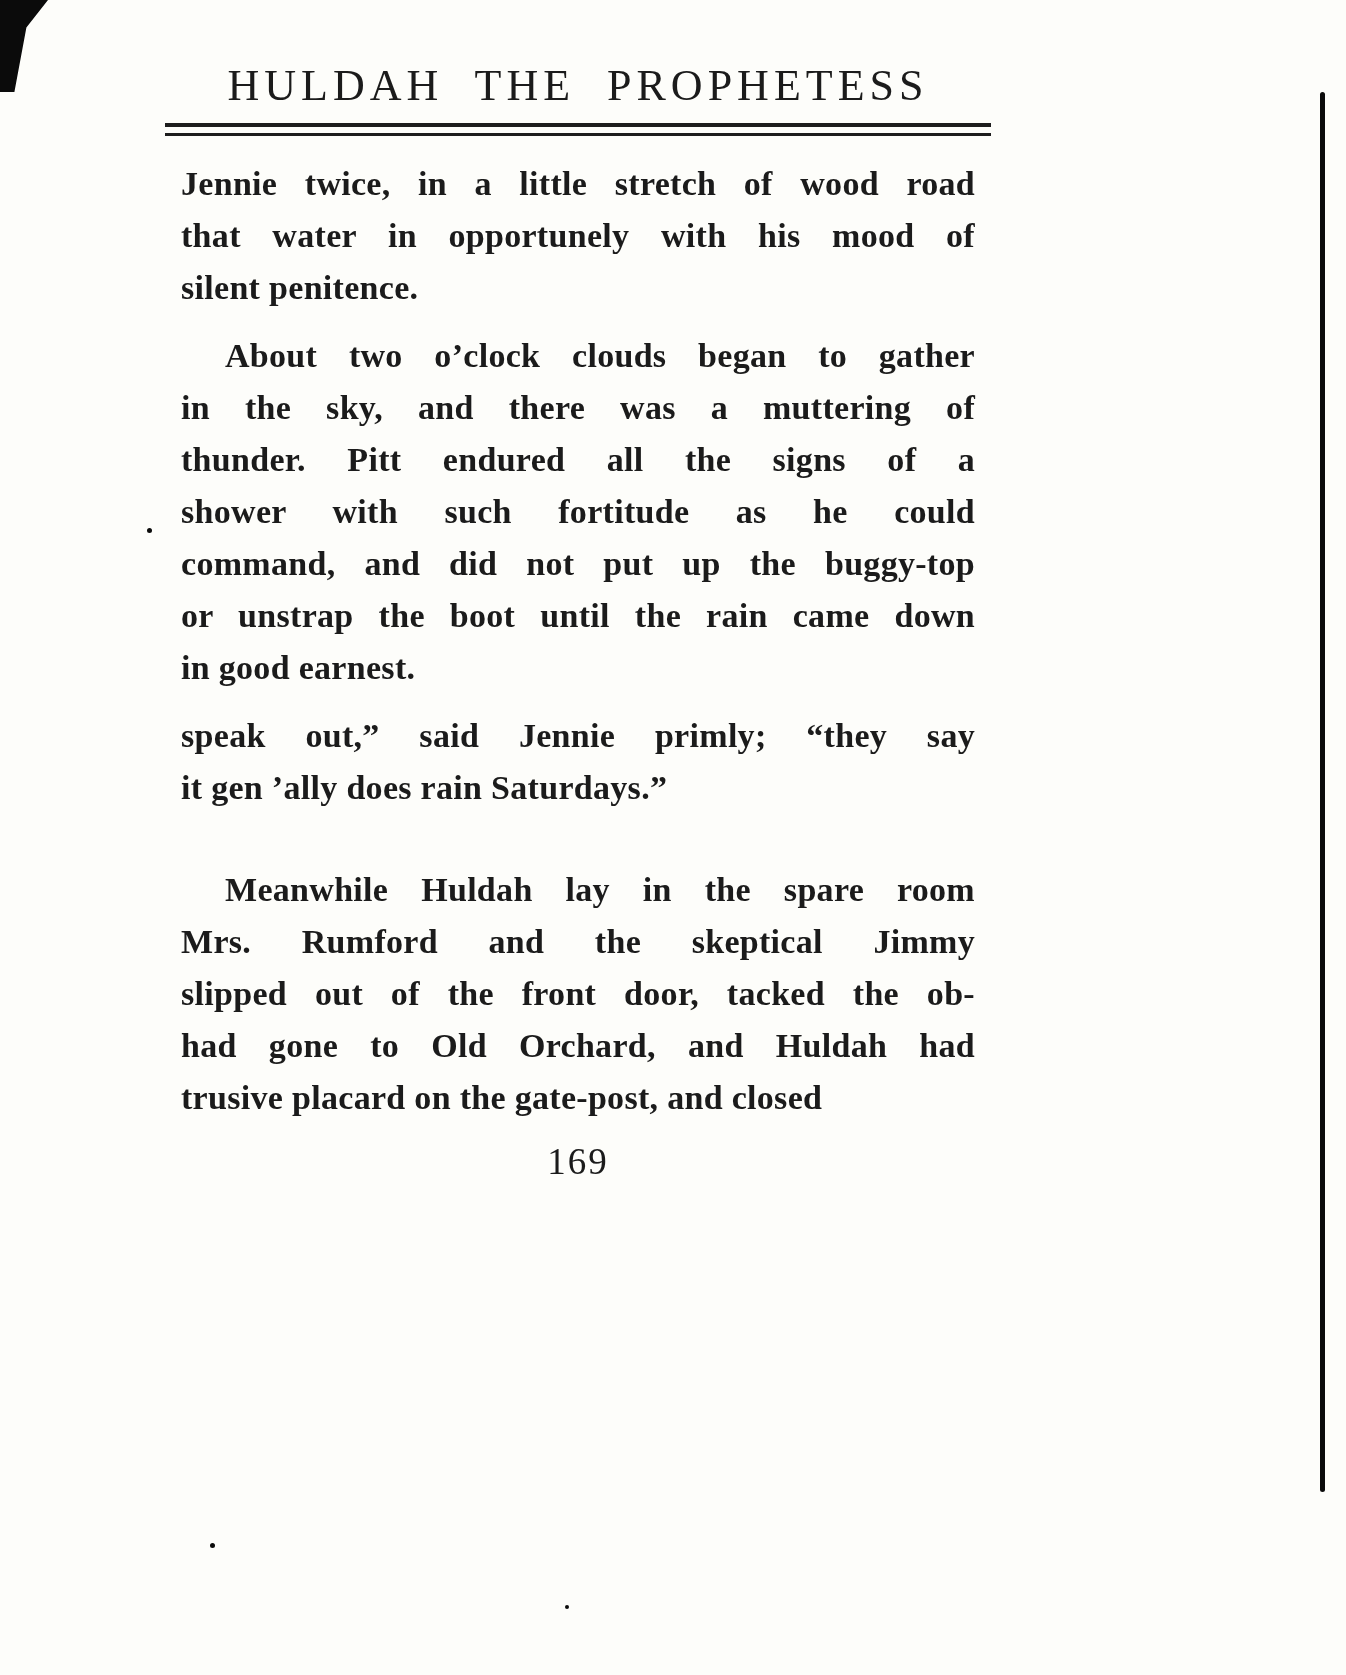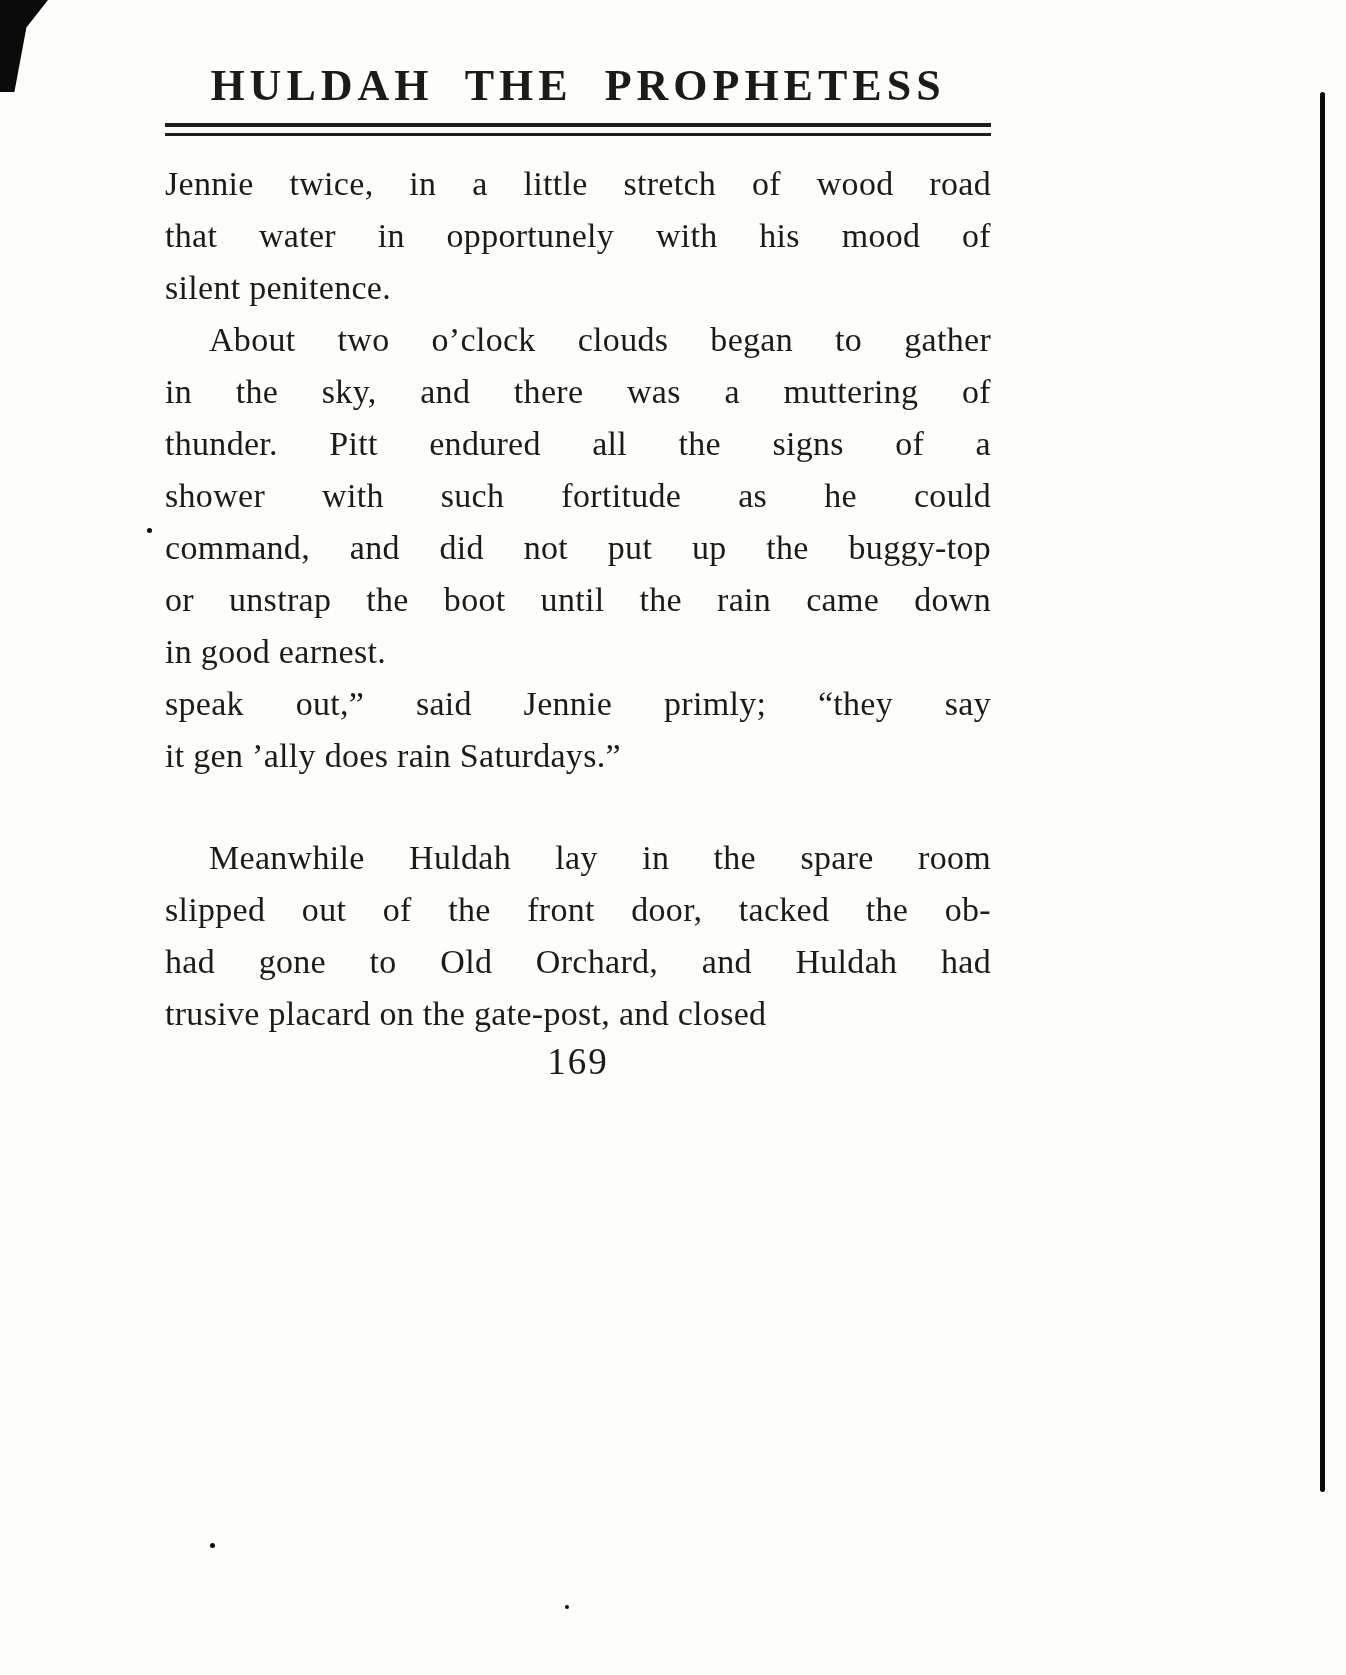--- a/index.html
+++ b/index.html
@@ -14,39 +14,39 @@
   }
   .content {
     position: absolute;
     left: 165px;
     top: 60px;
     width: 826px;
   }
   .running-head {
     margin: 0;
     font-size: 44px;
-    font-weight: bold;
+    font-weight: normal;
     text-align: center;
     letter-spacing: 5px;
     word-spacing: 16px;
     white-space: nowrap;
   }
   .double-rule {
     margin-top: 12px;
     height: 6px;
     border-top: 4px solid #1d1d1d;
     border-bottom: 3px solid #1d1d1d;
   }
   .body-text {
     margin-top: 22px;
     font-size: 34px;
     line-height: 52px;
     letter-spacing: 0.3px;
   }
-  .para { margin: 0; }
+  .para { margin: 16px; font-weight: bold; }
   .para.section-break { margin-top: 50px; }
   .line {
     text-align: justify;
     text-align-last: justify;
     -moz-text-align-last: justify;
     white-space: normal;
   }
   .line.first { text-indent: 44px; }
   .line.para-end {
     text-align-last: left;
@@ -105,20 +105,21 @@
           <div class="line">command, and did not put up the buggy-top</div>
           <div class="line">or unstrap the boot until the rain came down</div>
           <div class="line para-end">in good earnest.</div>
         </div>
         <div class="para">
           <div class="line">speak out,” said Jennie primly; “they say</div>
           <div class="line para-end">it gen ’ally does rain Saturdays.”</div>
         </div>
         <div class="para section-break">
           <div class="line first">Meanwhile Huldah lay in the spare room</div>
+          <div class="line">Mrs. Rumford and the skeptical Jimmy</div>
           <div class="line">slipped out of the front door, tacked the ob-</div>
           <div class="line">had gone to Old Orchard, and Huldah had</div>
           <div class="line para-end">trusive placard on the gate-post, and closed</div>
         </div>
       </main>
 
     <div class="folio">169</div>
   </div>
 
 </div>

